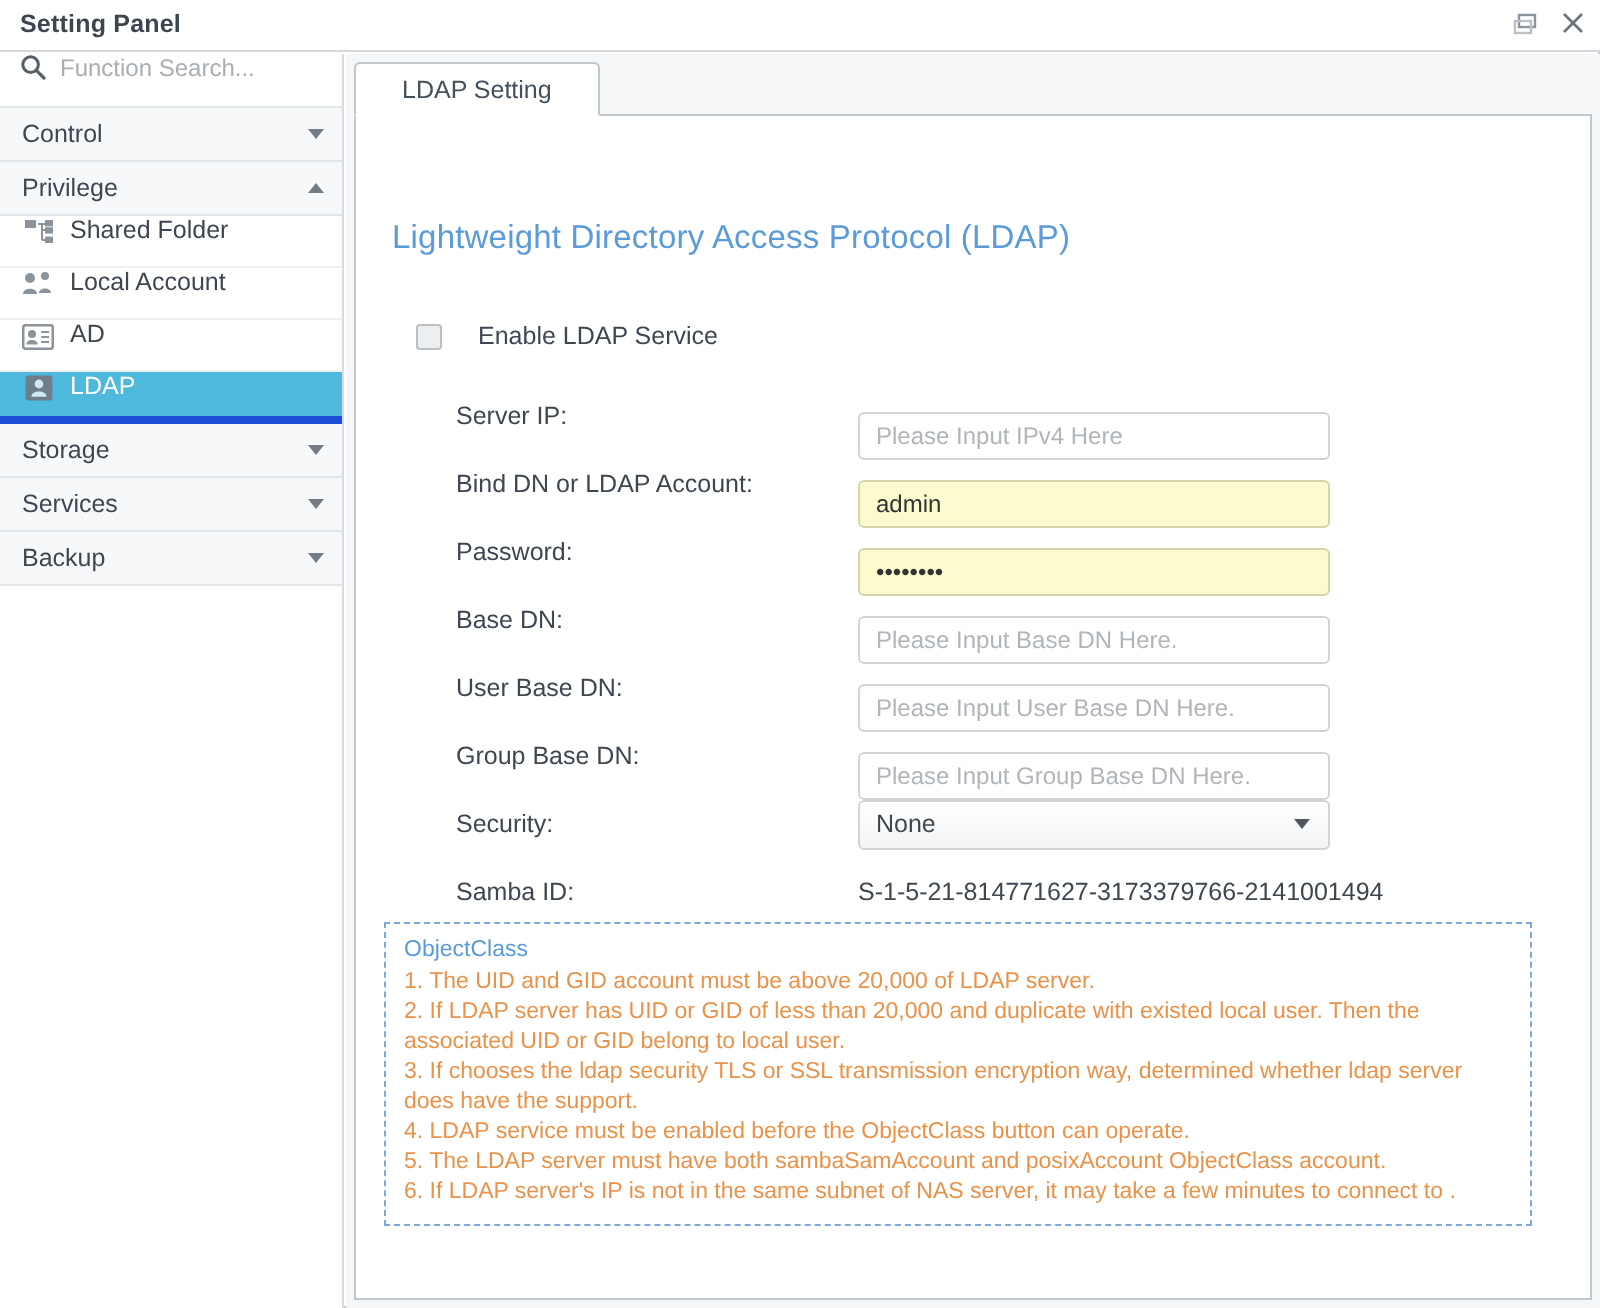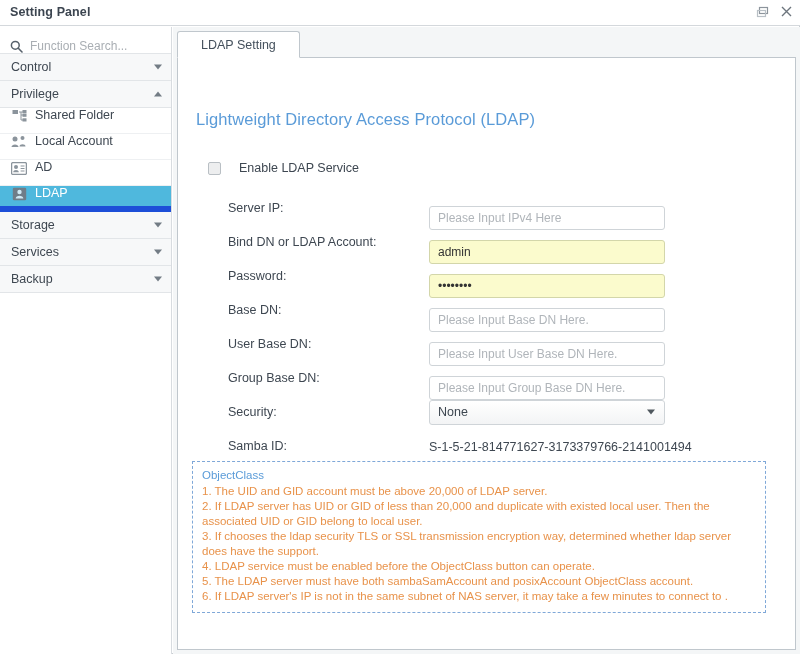--- a/index.html
+++ b/index.html
@@ -41,21 +41,21 @@
   .sidebar {
     position: absolute; left: 0; top: 27px;
     width: 172px; height: 627px;
     background: #ffffff;
     border-right: 1px solid #d8dce0;
   }
   .search-row {
     position: relative;
     height: 27px;
     border-bottom: 1px solid #e2e5e8;
-    display: flex; align-items: flex-end;
+    display: flex; align-items: flex-start;
     background: #ffffff;
   }
   .search-icon { margin-left: 10px; margin-right: 7px; display:flex; }
   .search-input {
     border: none; outline: none;
     font-family: "Liberation Sans", sans-serif;
     font-size: 12px; color: #333;
     background: transparent;
     width: 120px; padding: 0;
   }
@@ -91,21 +91,21 @@
     border-bottom: 1px solid #eef0f2;
     cursor: default;
   }
   .nav-item .nav-icon {
     width: 16px; height: 16px;
     margin-left: 11px; margin-right: 8px;
     display: flex; align-items: center; justify-content: center;
     flex: 0 0 auto;
   }
   .nav-item .label { font-size: 12.5px; color: #3e4751; }
-  .nav-item.active { background: #4fb8dd; border-bottom: 6px solid #1d4ed8; }
+  .nav-item.active { background: #4fb8dd; border-bottom: 4px solid #1d4ed8; }
   .nav-item.active .label { color: #ffffff; }
 
   
   .content {
     position: absolute; left: 173px; top: 27px;
     width: 627px; height: 627px;
     background: #f4f6f7;
   }
   .tabstrip {
     position: absolute; left: 4px; top: 4px;

